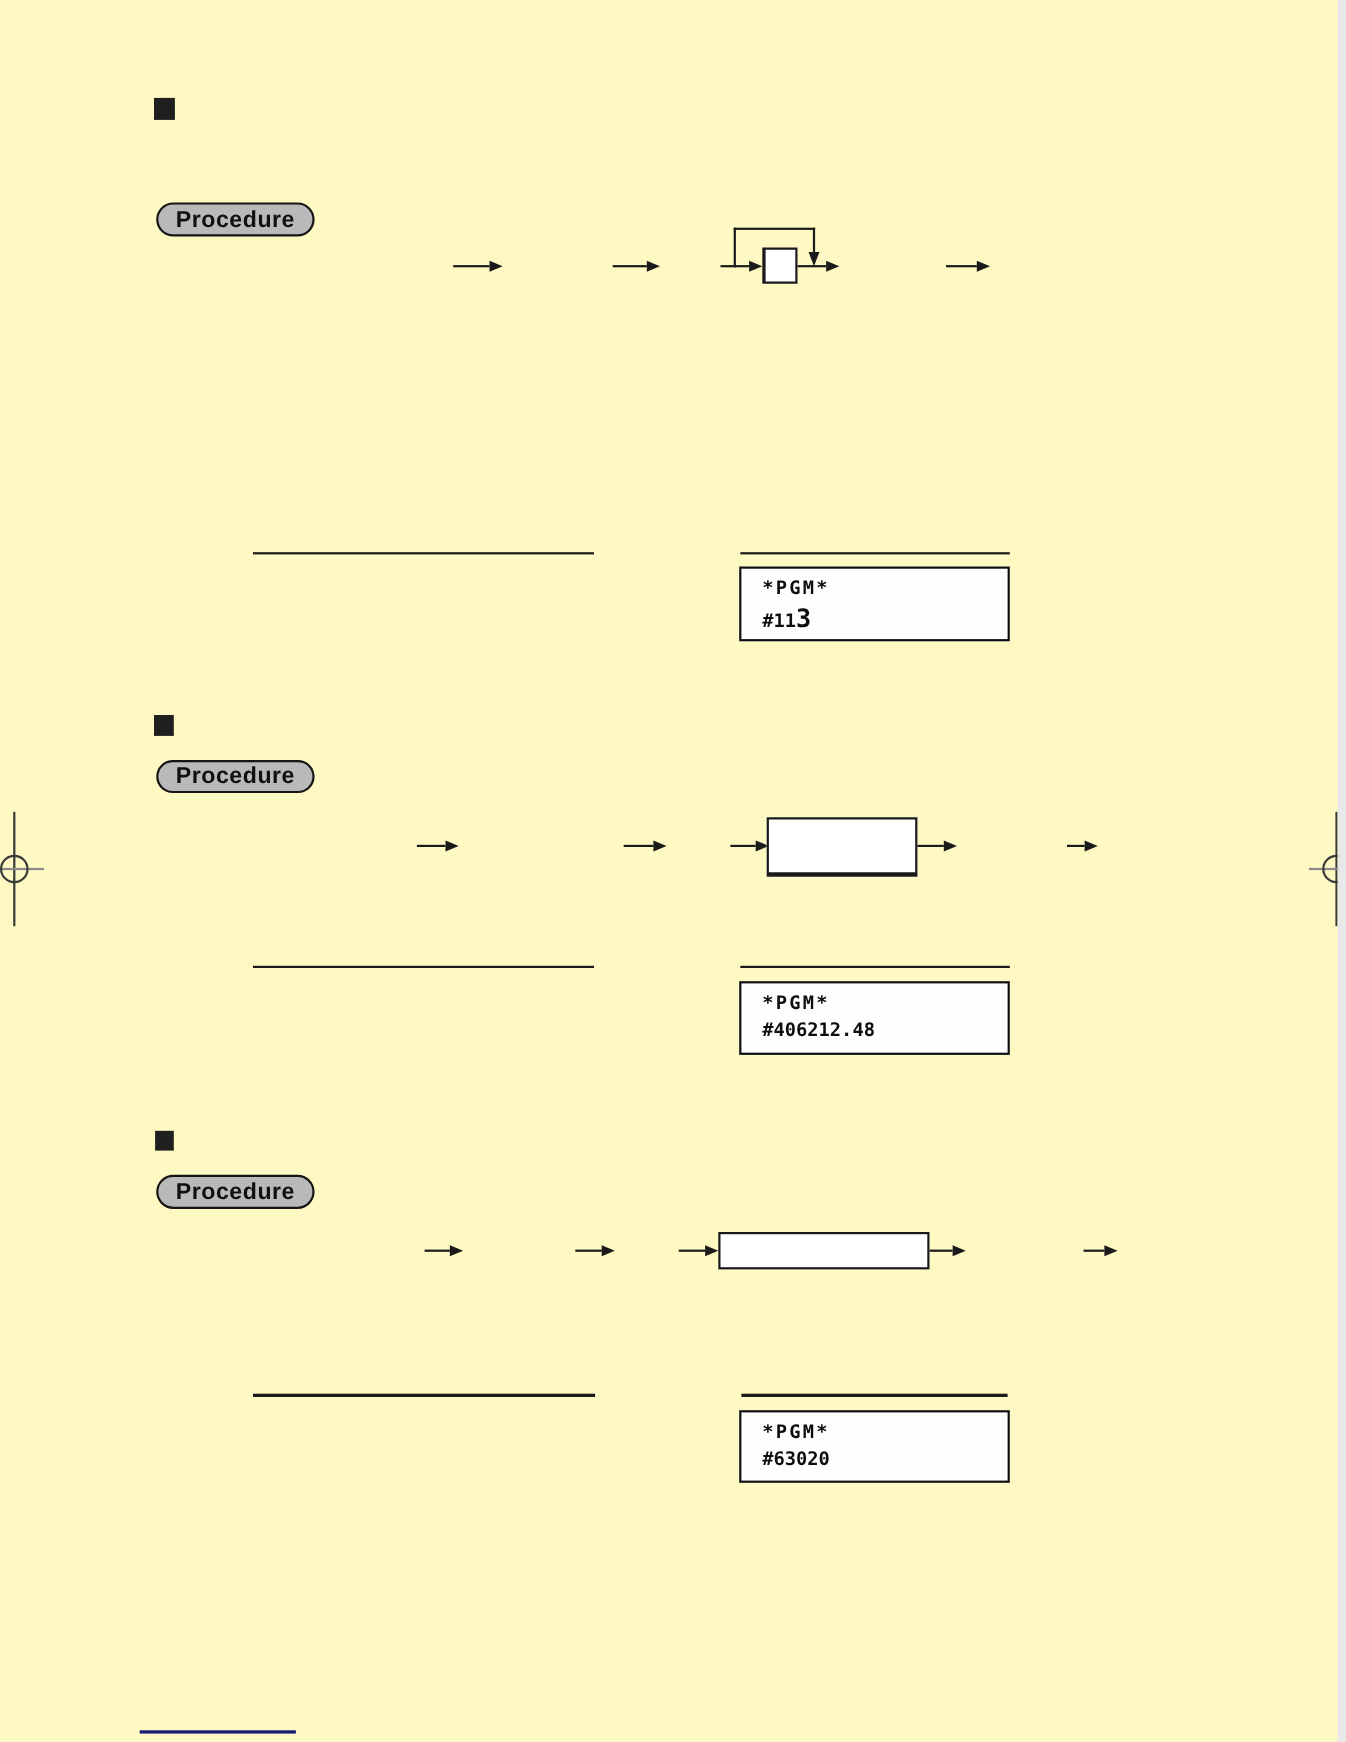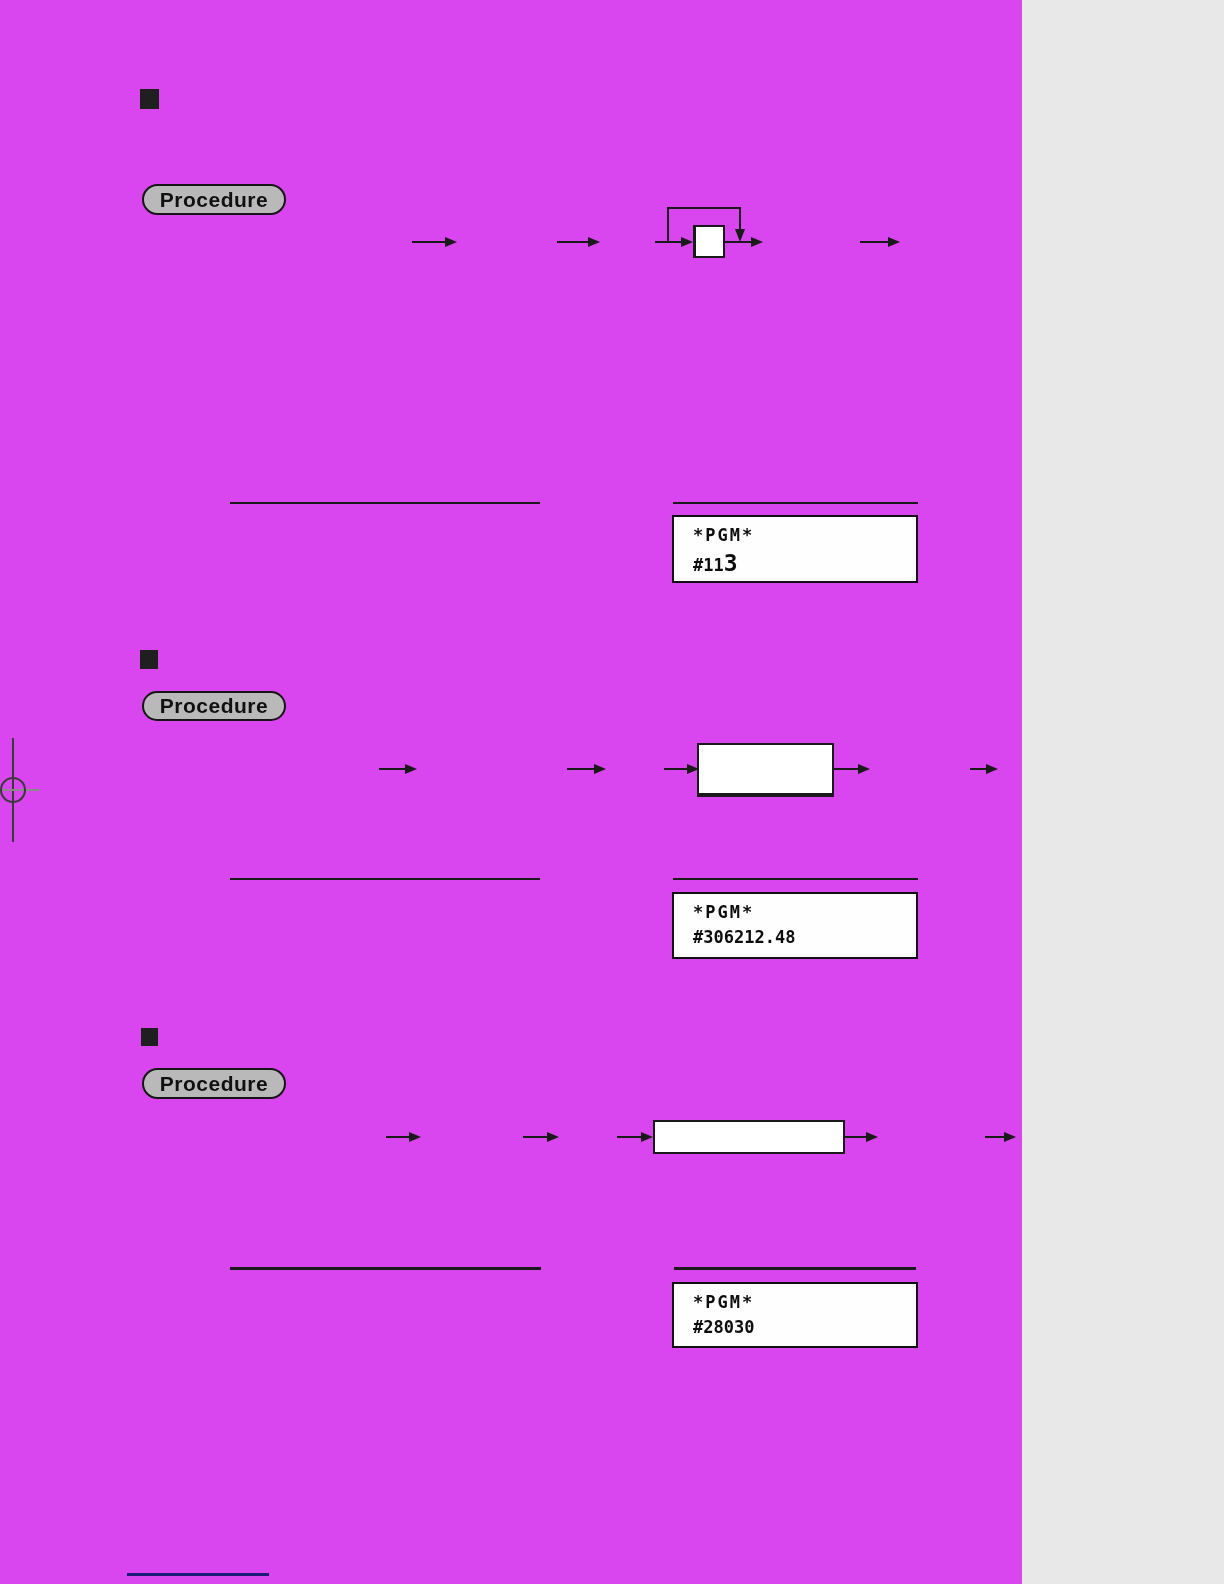--- a/index.html
+++ b/index.html
@@ -1,17 +1,17 @@
 <!DOCTYPE html>
 <html><head>
 <meta charset="utf-8">
 <style>
   html,body{margin:0;padding:0;background:#e8e8e8;}
   .page{
-    position:relative;width:1022px;height:1584px;background:#d946ef;
+    position:relative;width:1216px;height:1584px;background:#fef9c3;
     overflow:hidden;font-family:"Liberation Sans",sans-serif;
   }
   .bullet{position:absolute;background:#1f1f1f;}
   .badge{
     position:absolute;display:flex;align-items:center;justify-content:center;
     background:#b9b9b9;border:2px solid #151515;border-radius:16px;
     font-family:"Liberation Sans",sans-serif;font-weight:bold;font-size:21px;color:#101010;
     box-sizing:border-box;letter-spacing:0.5px;
   }
   .rule{position:absolute;background:#1a1a1a;height:2px;}
@@ -93,21 +93,21 @@
   <div class="keybox" style="left:697px;top:743px;width:137px;height:54px;border-bottom-width:4px;"></div>
   <div class="harrow" style="left:834px;top:768px;width:24px;"></div>
   <div class="harrow" style="left:970px;top:768px;width:16px;"></div>
 
   <div class="rule" style="left:230px;top:878px;width:310px;"></div>
   <div class="rule" style="left:673px;top:878px;width:245px;"></div>
 
   <div class="display" style="left:672px;top:892px;width:246px;height:67px;">
     <div class="disp-line1">*PGM*</div>
     <div class="disp-line2">
-      <span>#30</span>
+      <span>#40</span>
       <span>6212.48</span>
     </div>
   </div>
 
   <div class="bullet" style="left:141px;top:1028px;width:17px;height:18px;"></div>
 
   <div class="badge" style="left:142px;top:1068px;width:144px;height:31px;">
     <span>Procedure</span>
   </div>
 
@@ -117,22 +117,22 @@
   <div class="keybox" style="left:653px;top:1120px;width:192px;height:34px;"></div>
   <div class="harrow" style="left:845px;top:1136px;width:21px;"></div>
   <div class="harrow" style="left:985px;top:1136px;width:19px;"></div>
 
   <div class="rule" style="left:230px;top:1267px;width:311px;height:2.5px;"></div>
   <div class="rule" style="left:674px;top:1267px;width:242px;height:2.5px;"></div>
 
   <div class="display" style="left:672px;top:1282px;width:246px;height:66px;">
     <div class="disp-line1">*PGM*</div>
     <div class="disp-line2">
-      <span>#28</span>
-      <span>030</span>
+      <span>#63</span>
+      <span>020</span>
     </div>
   </div>
 
   <div>
     <div class="reg-vline" style="left:12px;top:738px;height:104px;"></div>
     <div class="reg-hline" style="left:0px;top:789px;width:40px;"></div>
     <div class="reg-circle" style="left:0px;top:777px;"></div>
   </div>
 
   <div>

